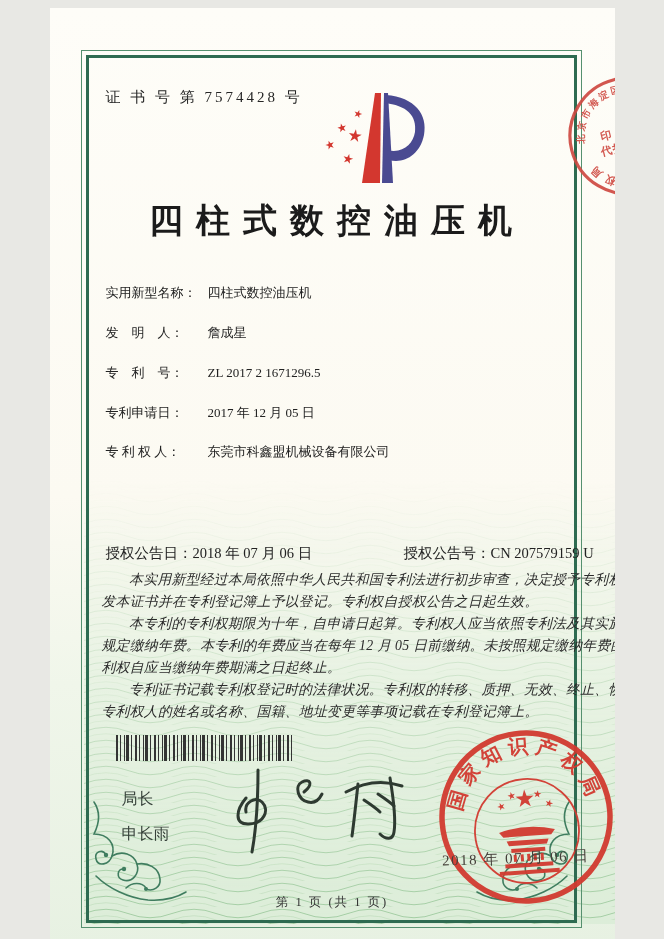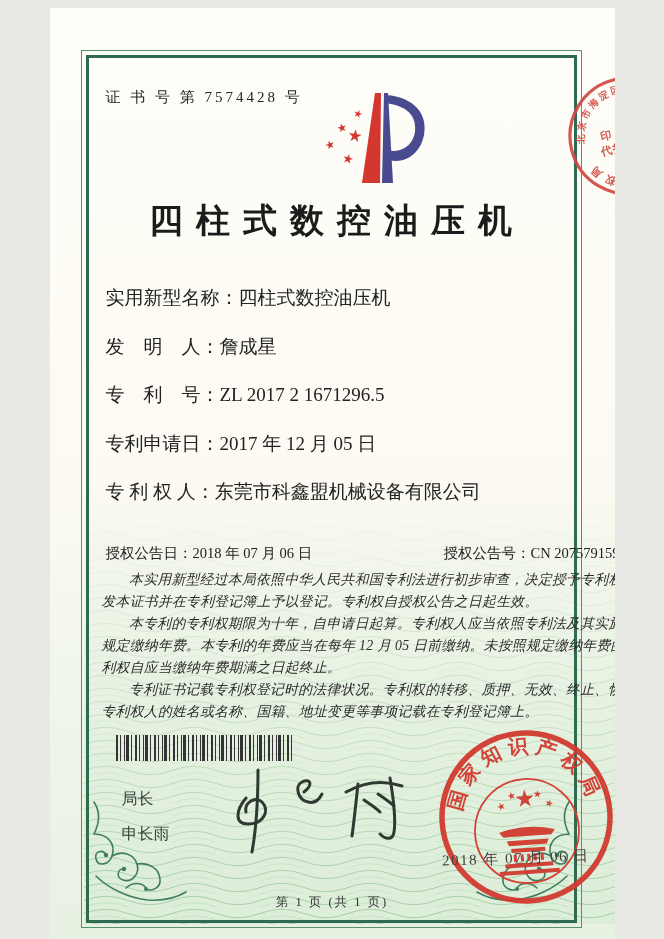--- a/index.html
+++ b/index.html
@@ -9,25 +9,25 @@
     font-family:"Liberation Serif","DejaVu Serif",serif;color:#222;
   }
   .waves{position:absolute;left:34px;top:470px;}
   .border-a{position:absolute;left:31px;top:42px;right:33px;bottom:19px;border:1.5px solid #55906f;}
   .border-b{position:absolute;left:36px;top:47px;right:38px;bottom:24px;border:3px solid #2e6b51;}
   .cert-no{position:absolute;left:56px;top:80px;font-size:15px;letter-spacing:3px;color:#262626;}
   .logo{position:absolute;left:268px;top:80px;}
   .tax-stamp{position:absolute;left:505px;top:55px;opacity:.92;}
   .title{position:absolute;left:0;top:190px;width:100%;text-align:center;
     font-size:34px;font-weight:700;letter-spacing:13px;color:#1b1b1b;padding-left:10px;box-sizing:border-box;}
-  .fields{position:absolute;left:56px;top:276px;width:556px;font-size:19px;line-height:1.45;}
+  .fields{position:absolute;left:56px;top:276px;width:556px;font-size:13px;line-height:1.45;}
   .frow{display:flex;margin-bottom:21px;}
   .frow .lbl{flex:0 0 102px;white-space:nowrap;}
   .frow .val{flex:1;font-family:Liberation Serif, serif;}
-  .grant{position:absolute;left:56px;top:536px;width:556px;display:flex;font-size:14.5px;gap:40px;}
+  .grant{position:absolute;left:56px;top:536px;width:556px;display:flex;font-size:14.5px;}
   .grant .g1{flex:0 0 298px;}
   .paras{position:absolute;left:52px;top:561px;width:562px;font-size:13.8px;line-height:22px;
     color:#2b2b2b;font-style:italic;letter-spacing:.3px;}
   .paras p{margin:0;text-indent:2em;}
   .barcode{position:absolute;left:66px;top:727px;width:176px;height:26px;
     background-image:repeating-linear-gradient(90deg,#343434 0 2px,transparent 2px 4px,#343434 4px 5px,transparent 5px 8px,#343434 8px 9px,transparent 9px 10px,#343434 10px 13px,transparent 13px 15px,#343434 15px 16px,transparent 16px 19px);}
   .signer{position:absolute;left:72px;top:781px;font-family:"Liberation Sans","DejaVu Sans",sans-serif;
     font-size:16px;color:#36413a;}
   .signer div{margin-bottom:14px;}
   .signature{position:absolute;left:168px;top:750px;}

